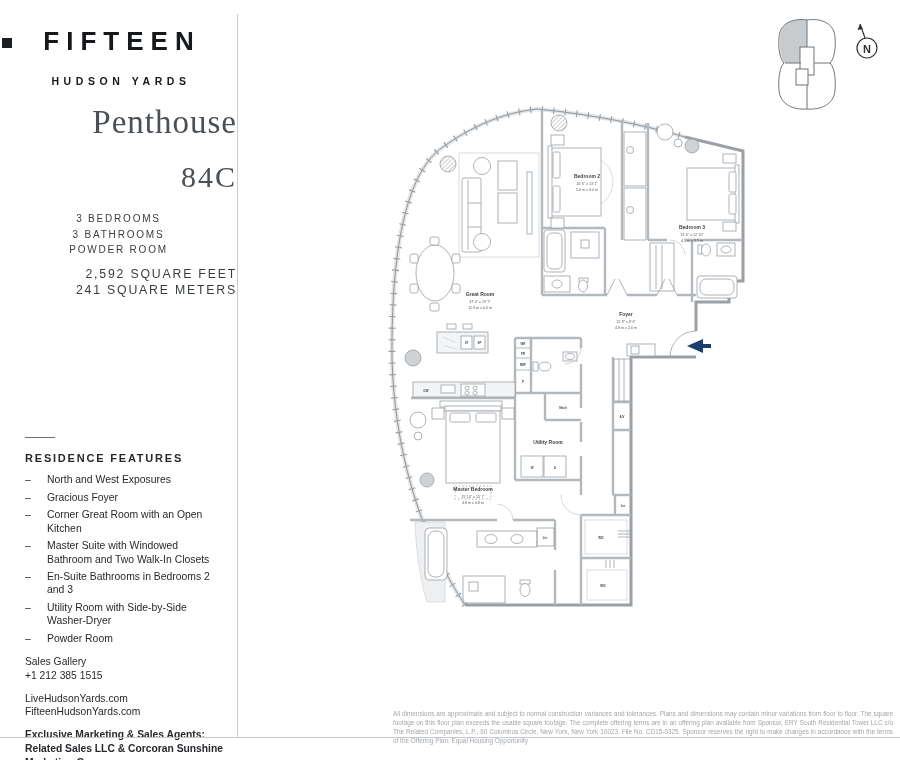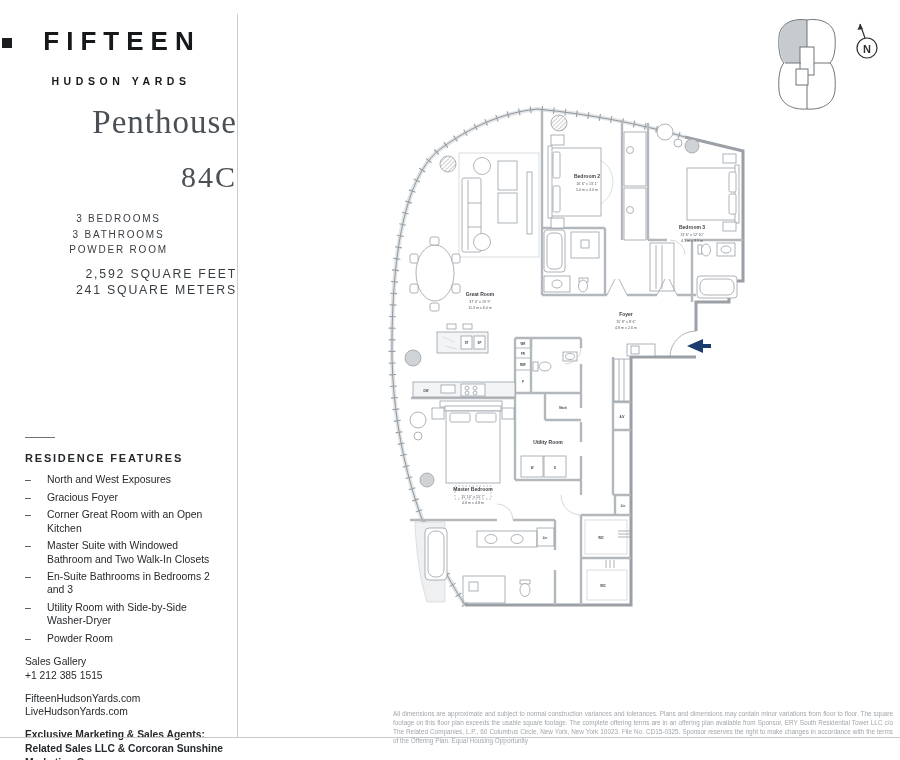--- a/index.html
+++ b/index.html
@@ -97,22 +97,22 @@
         <span class="feat-dash">–</span>
         <span class="feat-text">Powder Room</span>
         </div>
     </div>
     <div class="abs contact">
       <div class="grp">
         <div>Sales Gallery</div>
         <div>+1 212 385 1515</div>
       </div>
       <div class="grp">
+        <div>LiveHudsonYards.com</div>
         <div>FifteenHudsonYards.com</div>
-        <div>LiveHudsonYards.com</div>
       </div>
       <div class="grp">
         <div class="bold">Exclusive Marketing &amp; Sales Agents:</div>
         <div class="bold">Related Sales LLC &amp; Corcoran Sunshine Marketing Group</div>
       </div>
     </div>
   </div>
 
   <div class="abs vdivider"></div>
   <div class="abs bottomline"></div>

